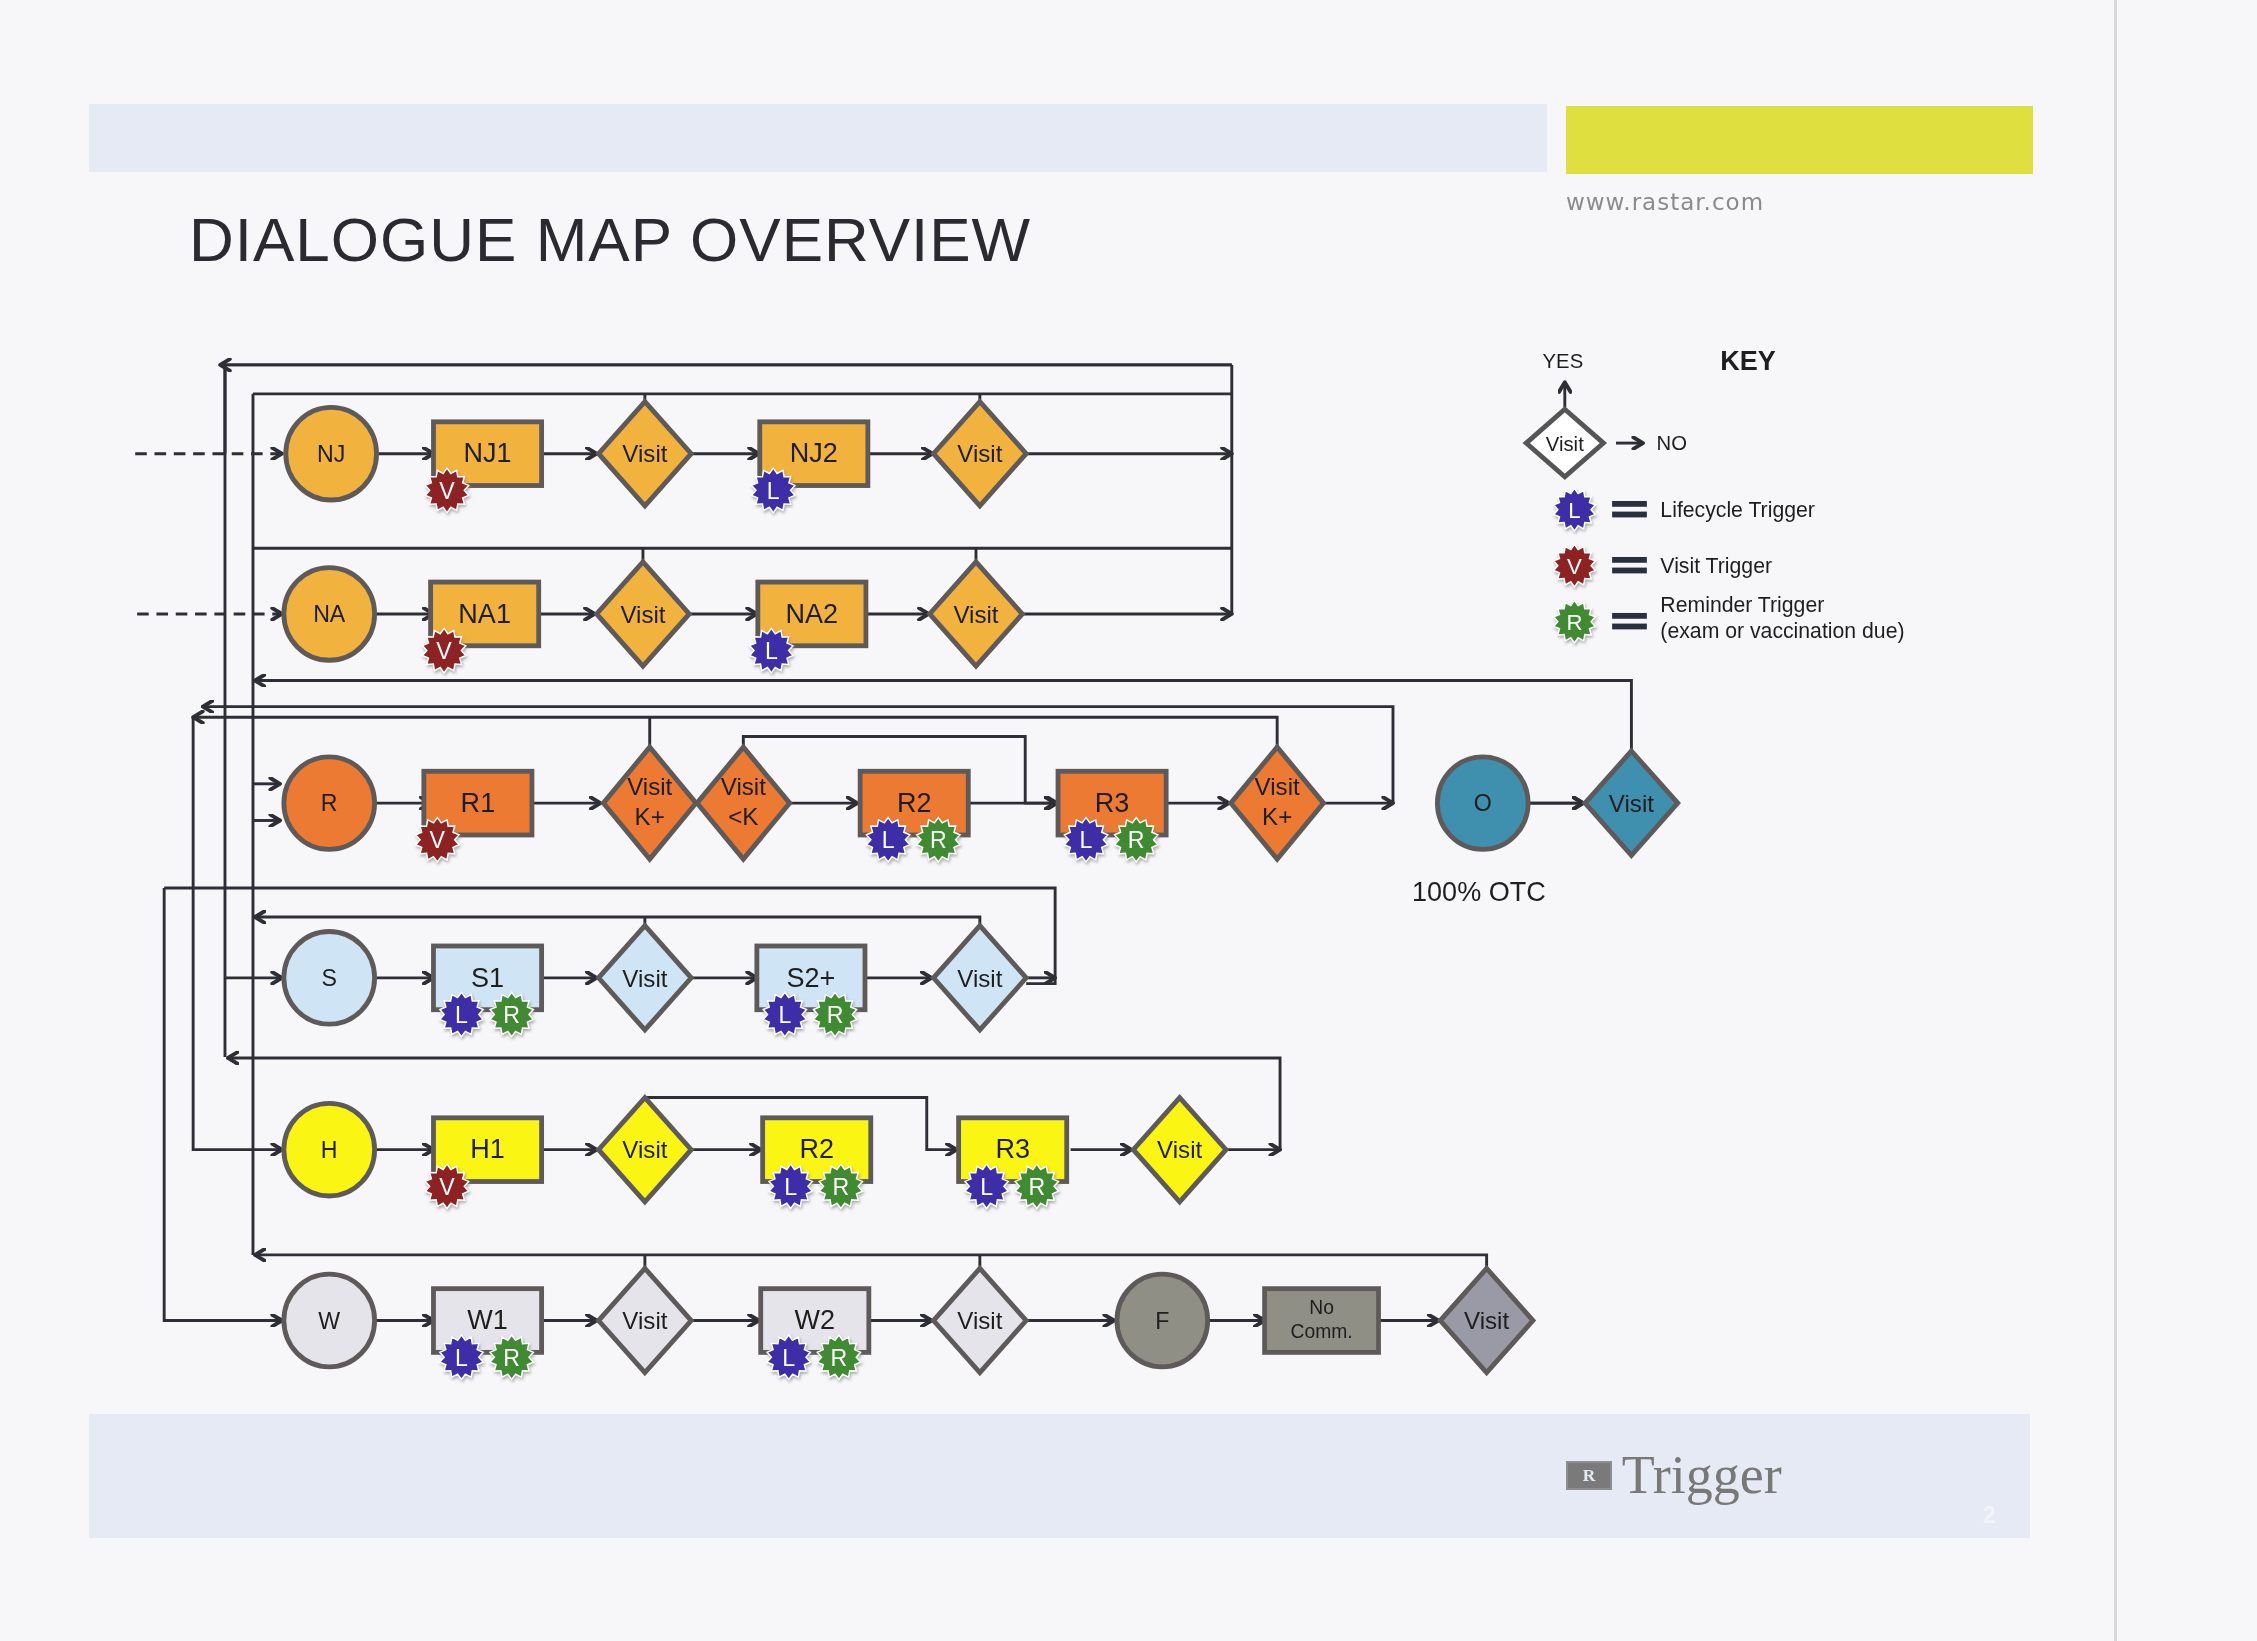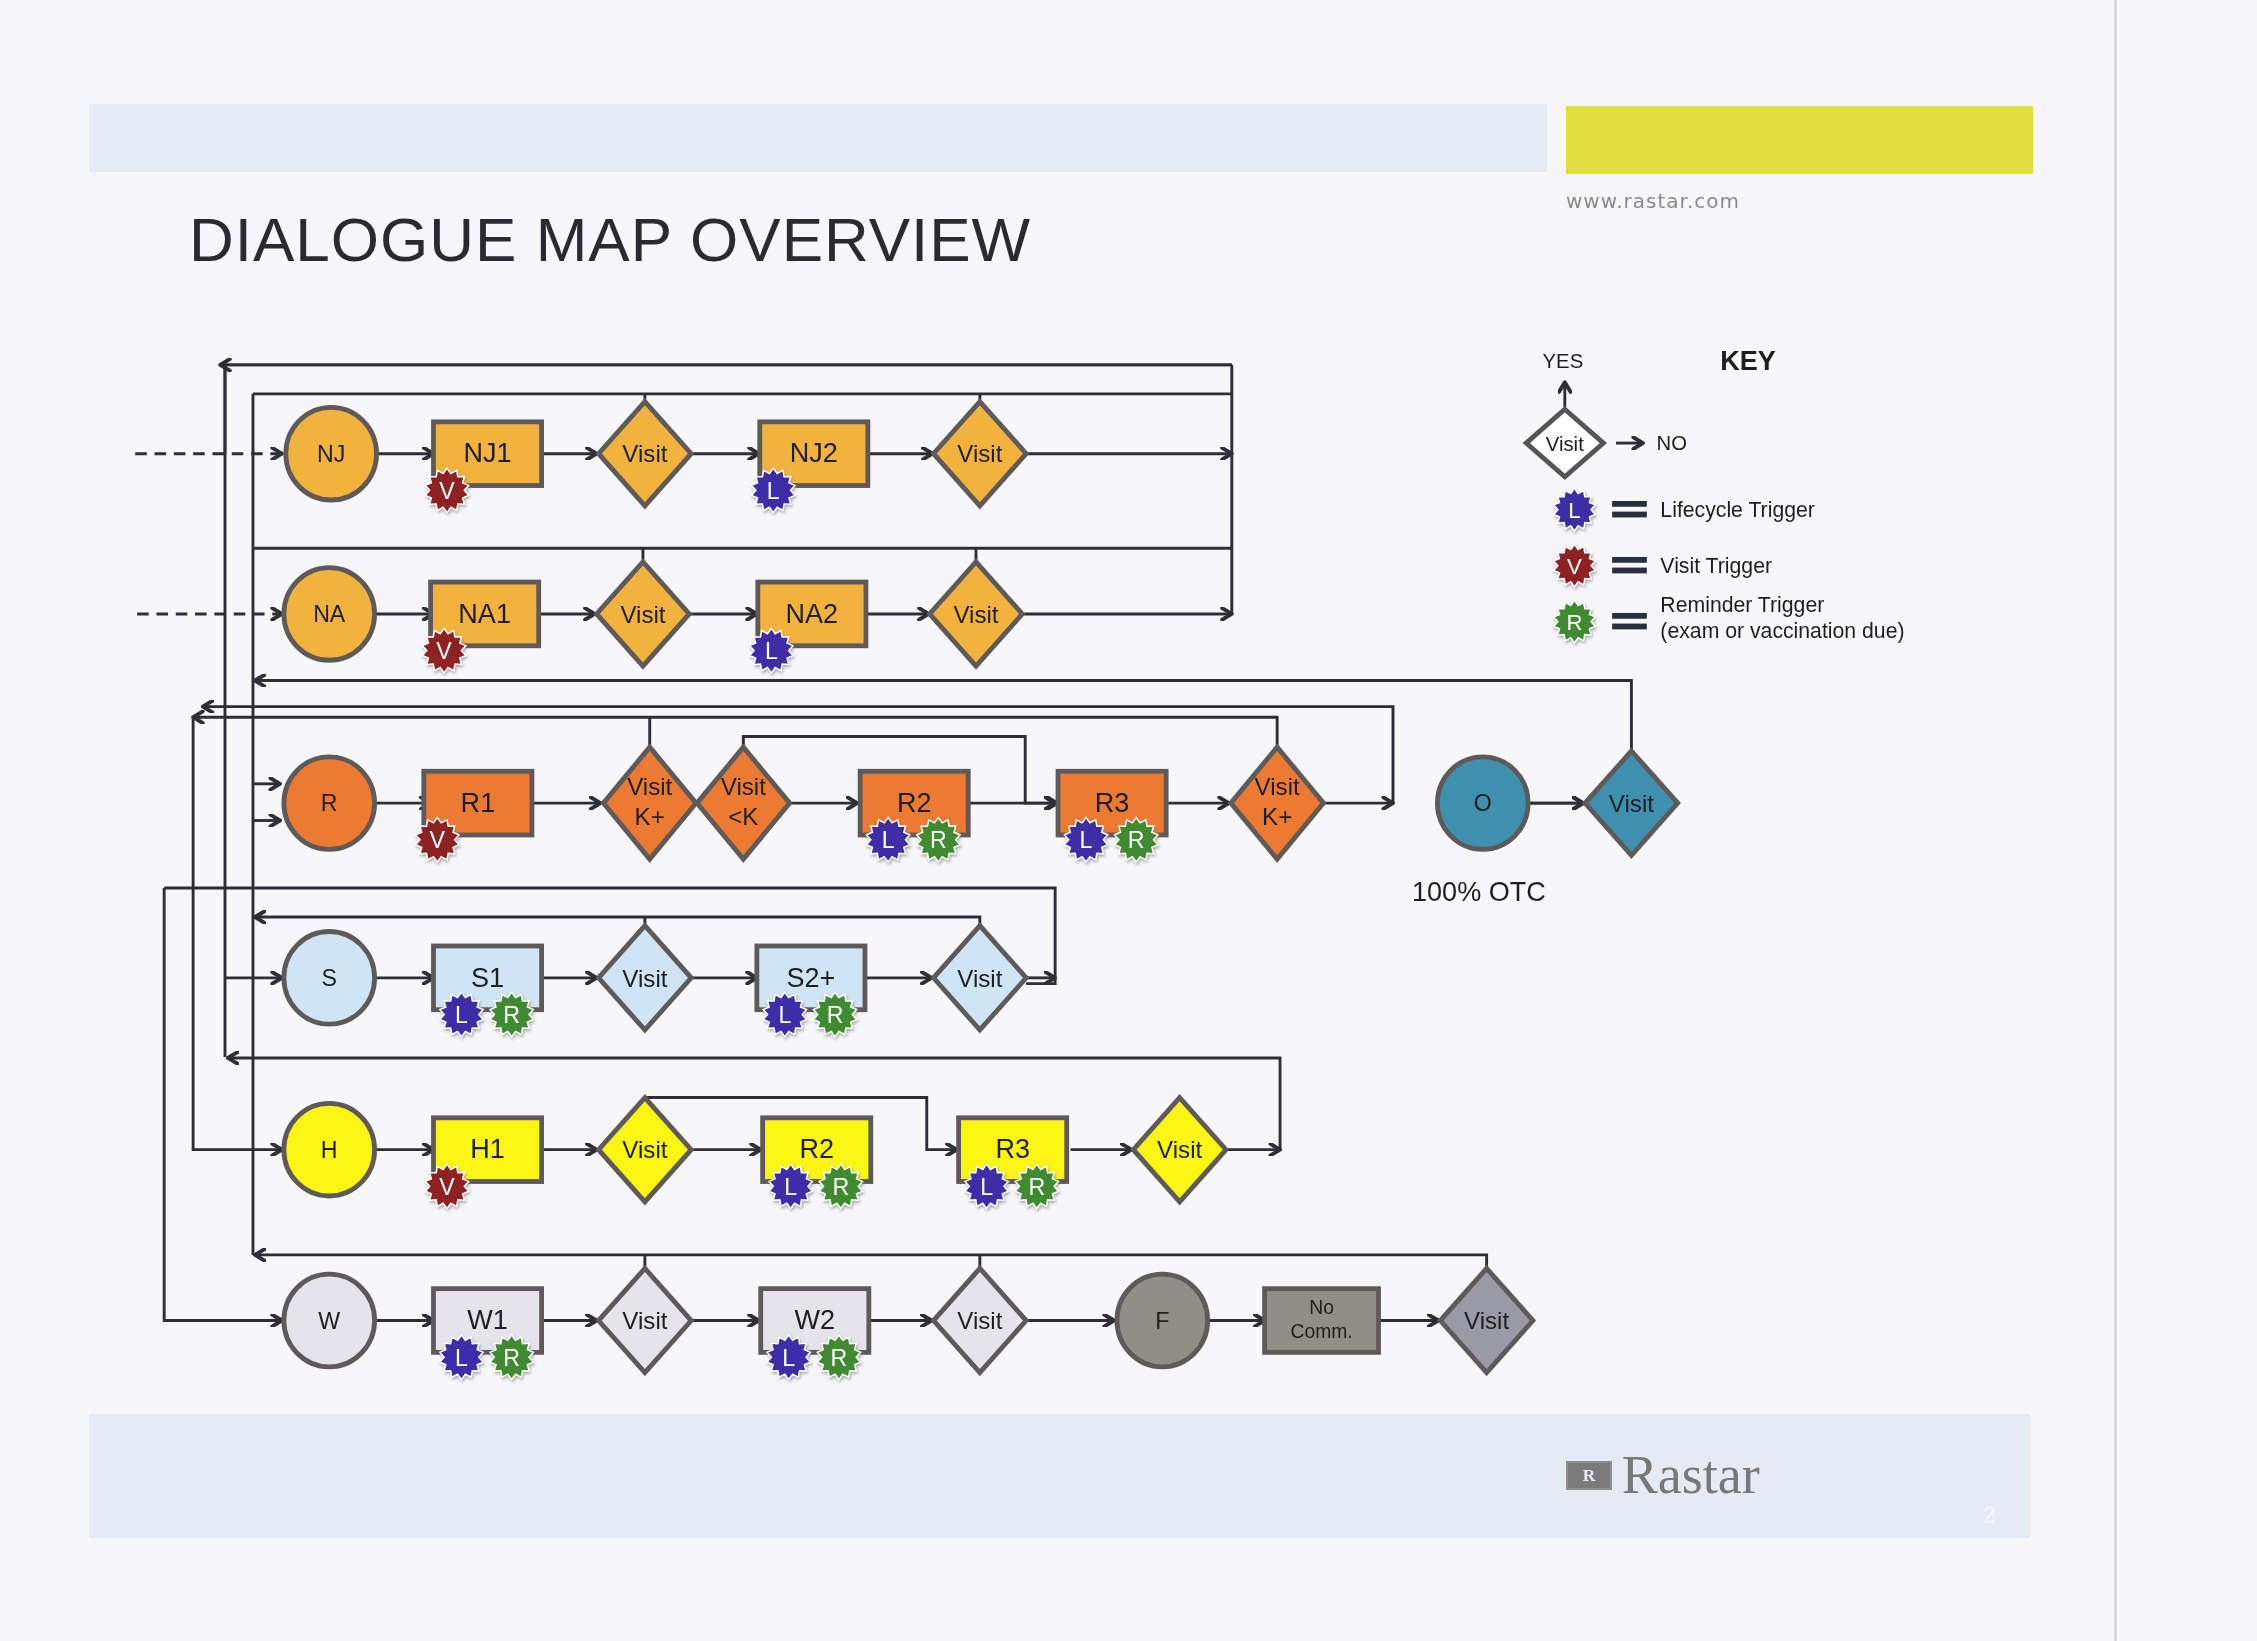--- a/index.html
+++ b/index.html
@@ -1,20 +1,20 @@
 <!DOCTYPE html>
 <html><head>
 <meta charset="utf-8">
 <style>
   html, body { margin:0; padding:0; }
   body { width:2257px; height:1641px; background:#f7f7fa; position:relative; overflow:hidden;
          font-family:"Liberation Sans", sans-serif; }
   .top-band { position:absolute; left:89px; top:104px; width:1458px; height:68px; background:#e6eaf4; }
   .accent-band { position:absolute; left:1566px; top:106px; width:467px; height:68px; background:#dfe03f; }
-  .url { position:absolute; left:1566px; top:189px; font-size:20px; color:#8a8a8a; letter-spacing:1px;
+  .url { position:absolute; left:1566px; top:189px; font-size:23px; color:#8a8a8a; letter-spacing:1px;
          font-family:"DejaVu Sans", sans-serif; }
   .title { position:absolute; left:189px; top:204px; font-size:62px; color:#2a2a30; letter-spacing:1px; }
   .bottom-band { position:absolute; left:89px; top:1414px; width:1941px; height:124px; background:#e6eaf4; }
   .logo { position:absolute; left:1566px; top:1444px; display:flex; align-items:center; gap:9.7px; }
   .logo-mark { width:46px; height:29px; background:#7a7a7a; border:2.9px solid #8e8e8e; box-sizing:border-box;
                display:flex; align-items:center; justify-content:center; color:#e6eaf4; font-size:17.4px; font-weight:bold;
                font-family:"Liberation Serif", serif; }
   .logo-text { font-family:"Liberation Serif", serif; font-size:54px; color:#787878; }
   .page-num { position:absolute; left:1983px; top:1502px; font-size:23px; color:#f2f4fa; font-weight:bold; }
   .right-edge { position:absolute; left:2114px; top:0; width:2.9px; height:1641px; background:#d8d8d8; }
@@ -25,21 +25,21 @@
 </head>
 <body>
 
 <div class="top-band"></div>
 <div class="accent-band"></div>
 <div class="url">www.rastar.com</div>
 <div class="title">DIALOGUE MAP OVERVIEW</div>
 <div class="bottom-band"></div>
 <div class="logo">
   <div class="logo-mark">R</div>
-  <div class="logo-text">Rastar</div>
+  <div class="logo-text">Trigger</div>
 </div>
 <div class="page-num">2</div>
 <div class="right-edge"></div>
 
 <svg class="diagram" id="diagram" width="2257" height="1641" viewBox="0 0 2338 1700" xmlns="http://www.w3.org/2000/svg">
   <defs>
     <marker id="arr" markerWidth="14" markerHeight="14" refX="12" refY="7" orient="auto" markerUnits="userSpaceOnUse">
       <path d="M2,1 L12,7 L2,13" fill="none" stroke="#2e2e36" stroke-width="4" stroke-linecap="round" stroke-linejoin="round"></path>
     </marker>
     <filter id="shadow" x="-20%" y="-20%" width="140%" height="140%">

